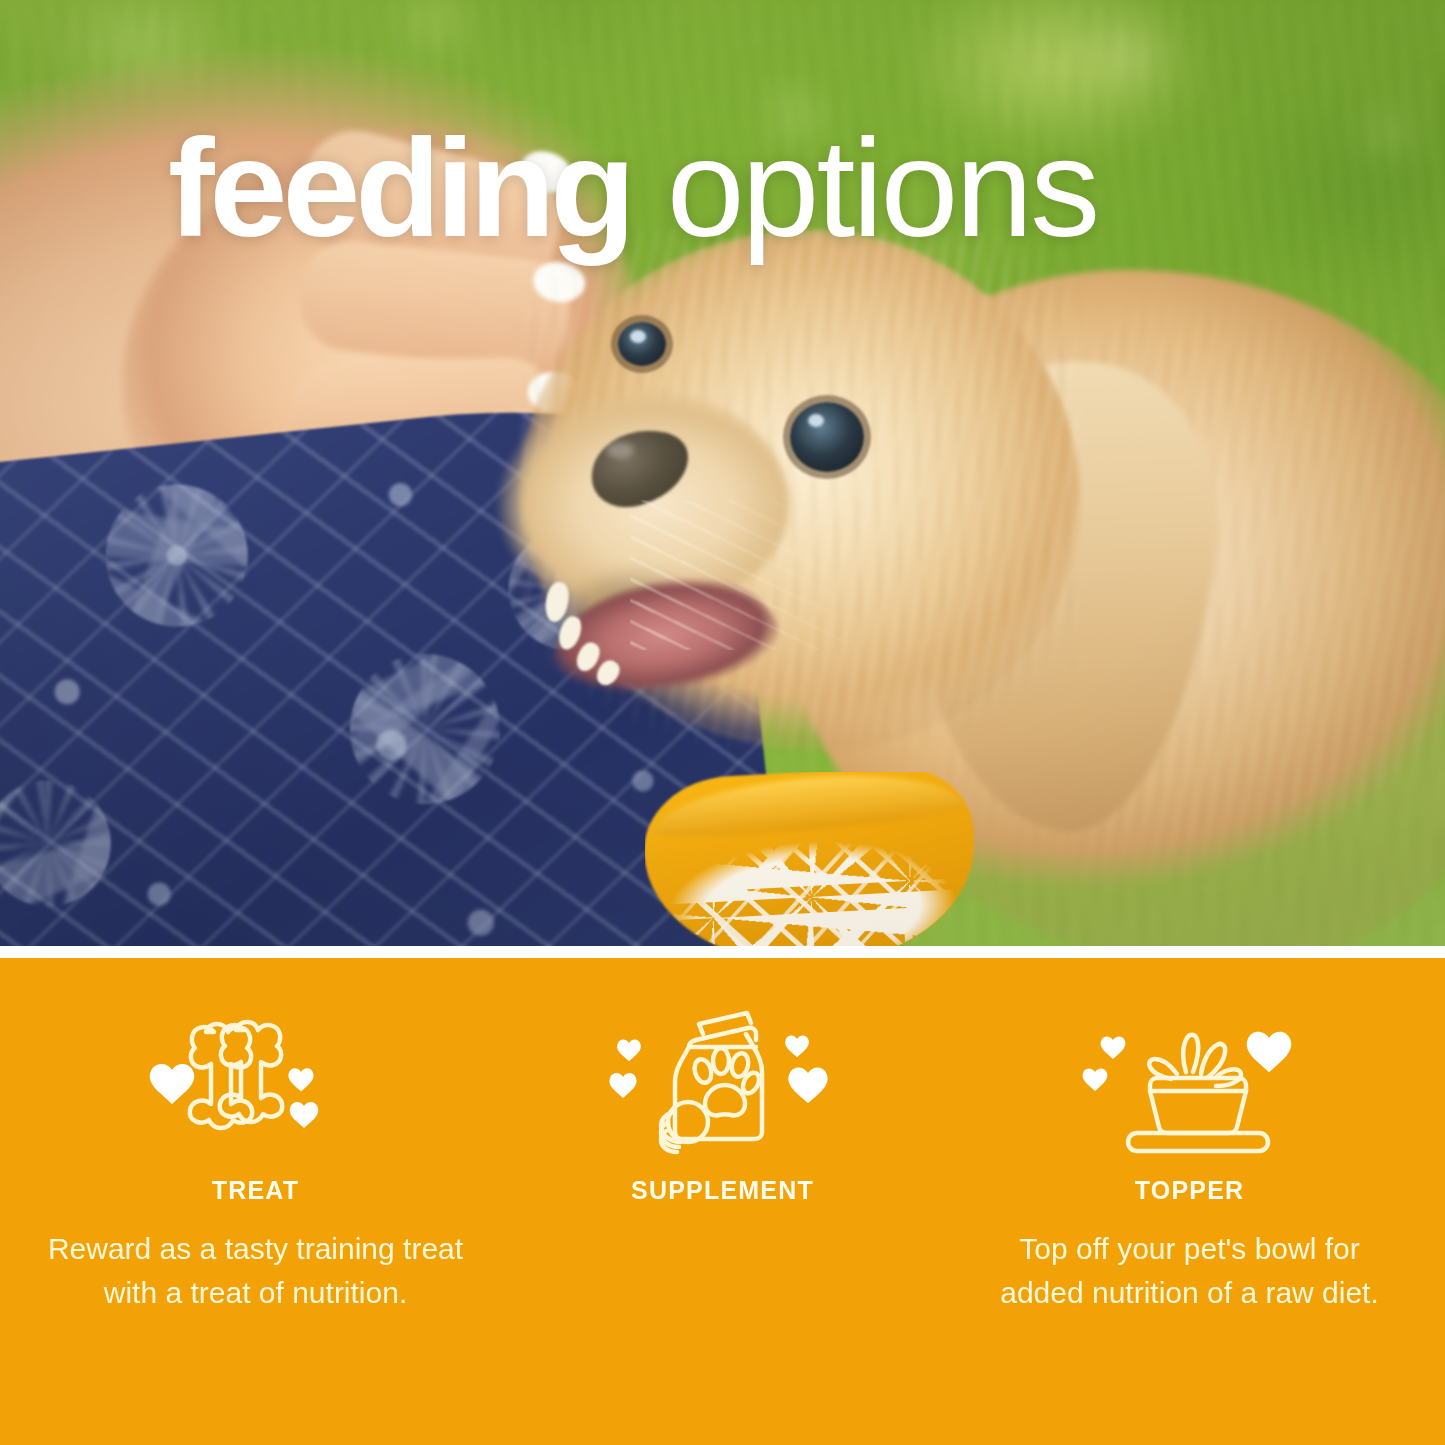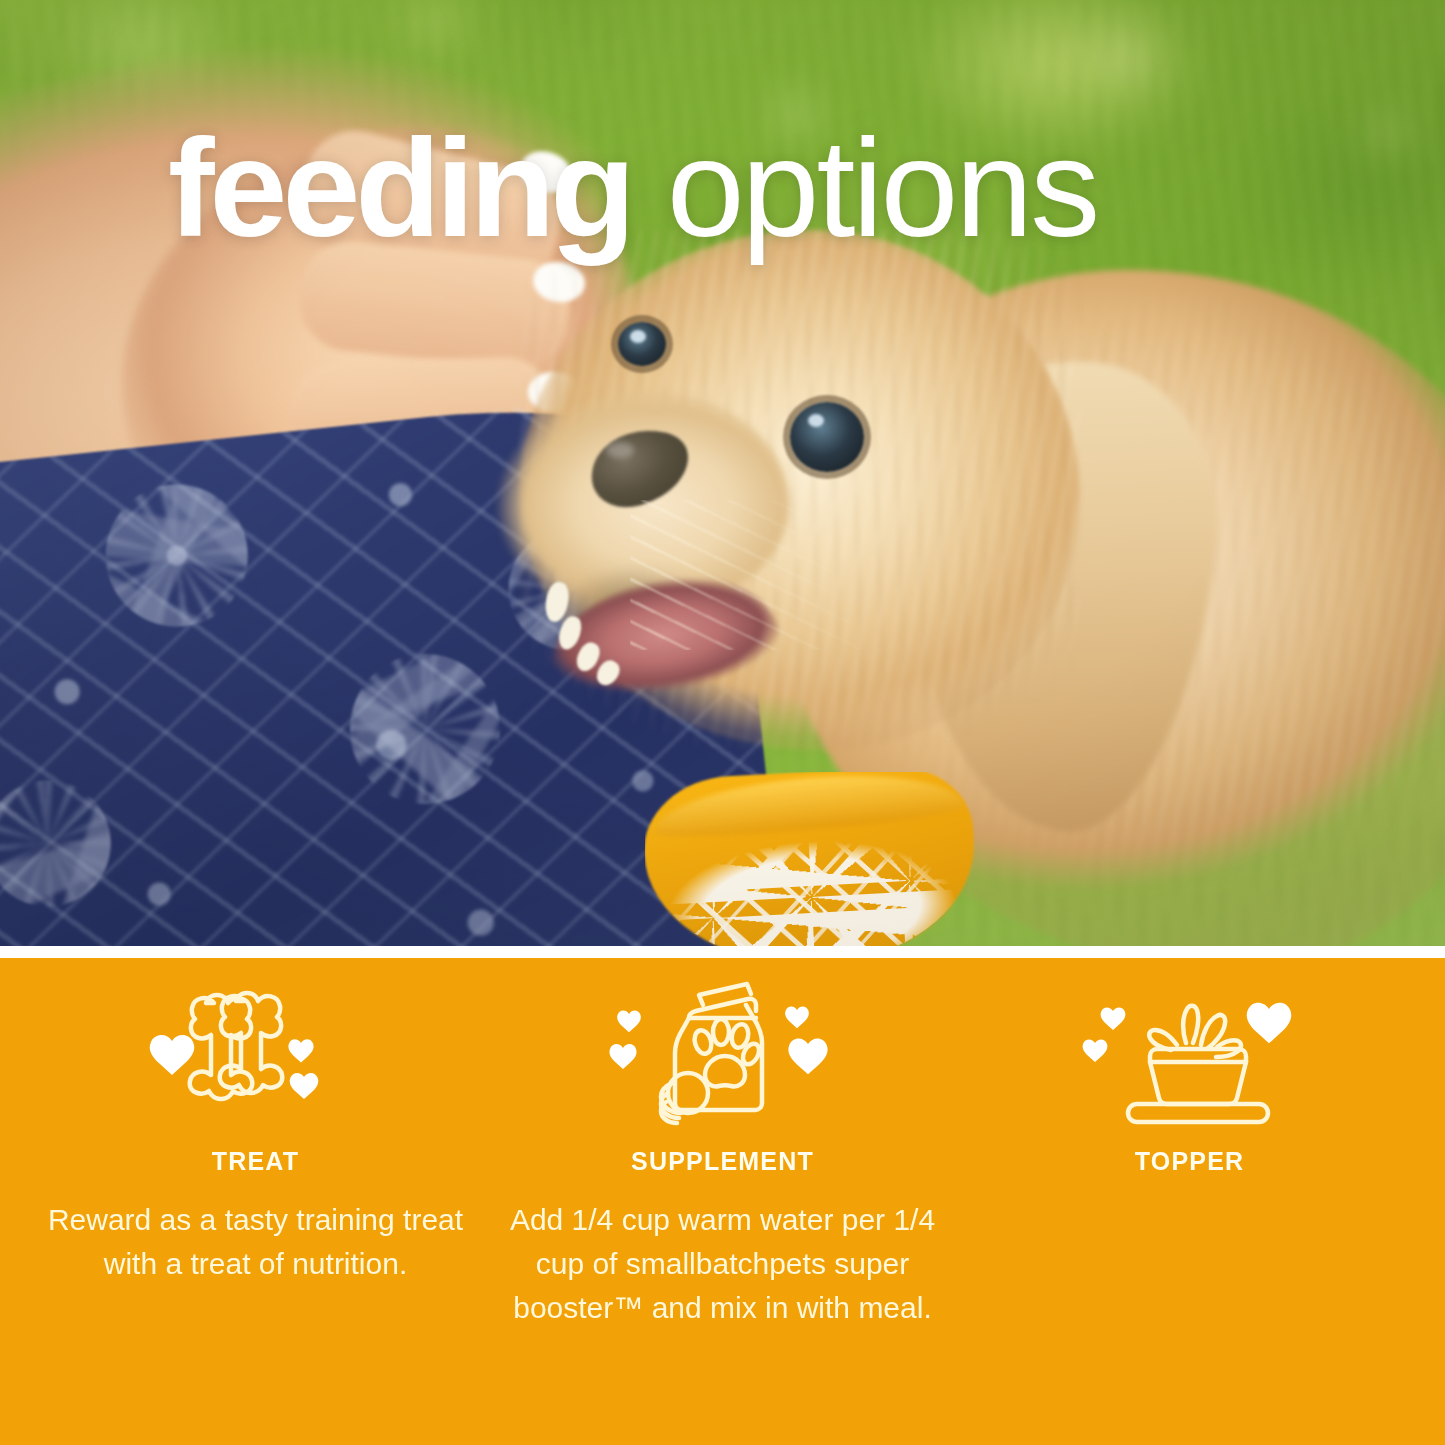--- a/index.html
+++ b/index.html
@@ -192,21 +192,21 @@
   
   .hero-title{ position:absolute; left:168px; top:118px; width:1180px;
     color:#ffffff; font-size:140px; line-height:1; letter-spacing:-3px;
     font-weight:400; white-space:nowrap;
     text-shadow:0 2px 14px rgba(0,0,0,.16); }
   .hero-title .bold{ font-weight:700; letter-spacing:-5px; }
 
   
   .panel{ position:absolute; left:0; top:958px; width:1445px; height:487px;
     background:#F2A207; }
-  .cols{ display:flex; width:100%; height:100%; padding:23px 22px 0 22px; }
+  .cols{ display:flex; width:100%; height:100%; padding:52px 22px 0 22px; }
   .col{ flex:1 1 0; display:flex; flex-direction:column; align-items:center; }
 
   .icon-wrap{ height:150px; display:flex; align-items:center; justify-content:center; }
   .icon-wrap svg{ display:block; }
 
   .col-title{ margin-top:16px; color:#FFFDF0; font-size:25px; font-weight:700;
     letter-spacing:1.2px; text-align:center; }
   .col-desc{ margin-top:22px; color:#FFF8DC; font-size:30px; line-height:1.47;
     text-align:center; font-weight:400; max-width:420px; }
   .col-sup .col-desc{ max-width:470px; }
@@ -323,21 +323,20 @@
             <ellipse cx="158" cy="74" rx="7" ry="11" transform="rotate(28 158 74)"></ellipse>
             <path d="M132 76c-11 0-20 9-20 19 0 8 7 13 14 11 4-1 8-1 12 0 7 2 14-3 14-11 0-10-9-19-20-19z"></path>
 
             <circle cx="95" cy="113" r="20"></circle>
             <path d="M78 104c-6 2-10 7-10 13 0 9 9 16 20 16"></path>
             <path d="M75 113c-4 2-7 6-7 11 0 8 8 14 18 14"></path>
             <path d="M73 122c-3 2-5 5-5 9 0 7 7 12 16 12"></path>
           </svg>
         </div>
         <div class="col-title">SUPPLEMENT</div>
-        <div class="col-desc">Add 1/4 cup warm water per 1/4 cup of smallbatchpets super booster™ and mix in with meal.</div>
       </div>
 
       <div class="col col-top">
         <div class="icon-wrap">
           <svg width="250" height="150" viewBox="0 0 250 150" fill="none" stroke="#FFF6D8" stroke-width="4.5" stroke-linecap="round" stroke-linejoin="round">
 
             <path d="M48 30c-2.9-4.8-9.8-4.8-11.8.6-2 4.8 1.4 9.1 5.1 12.5l6.7 6 6.7-6c3.7-3.4 7.1-7.7 5.1-12.5-2-5.4-8.9-5.4-11.8-.6z" fill="#FFFFFF" stroke="none"></path>
             <path d="M30 62c-2.9-4.8-9.8-4.8-11.8.6-2 4.8 1.4 9.1 5.1 12.5l6.7 6 6.7-6c3.7-3.4 7.1-7.7 5.1-12.5-2-5.4-8.9-5.4-11.8-.6z" fill="#FFFFFF" stroke="none"></path>
 
             <path d="M204 28c-5.2-8.6-17.6-8.6-21.2 1.1-3.6 8.6 2.5 16.3 9.3 22.5l11.9 10.7 11.9-10.7c6.8-6.2 12.9-13.9 9.3-22.5-3.6-9.7-16-9.7-21.2-1.1z" fill="#FFFFFF" stroke="none"></path>
@@ -347,17 +346,18 @@
             <path d="M136 64c2-13 8-25 16-29 5-3 9 1 8 7-1 10-10 20-17 25"></path>
             <path d="M152 66c7-5 15-8 21-6 4 2 4 7 0 10-5 4-14 6-22 6"></path>
 
             <path d="M92 68h82c4 0 7 3 7 7v6H85v-6c0-4 3-7 7-7z"></path>
             <path d="M85 81l9 36c1 4 4 6 8 6h62c4 0 7-2 8-6l9-36"></path>
 
             <path d="M72 123h122c5 0 9 4 9 9s-4 9-9 9H72c-5 0-9-4-9-9s4-9 9-9z"></path>
           </svg>
         </div>
         <div class="col-title">TOPPER</div>
+        <div class="col-desc">Top off your pet's bowl for added nutrition of a raw diet.</div>
       </div>
 
     </div>
   </div>
 </div>
 
 </body></html>

